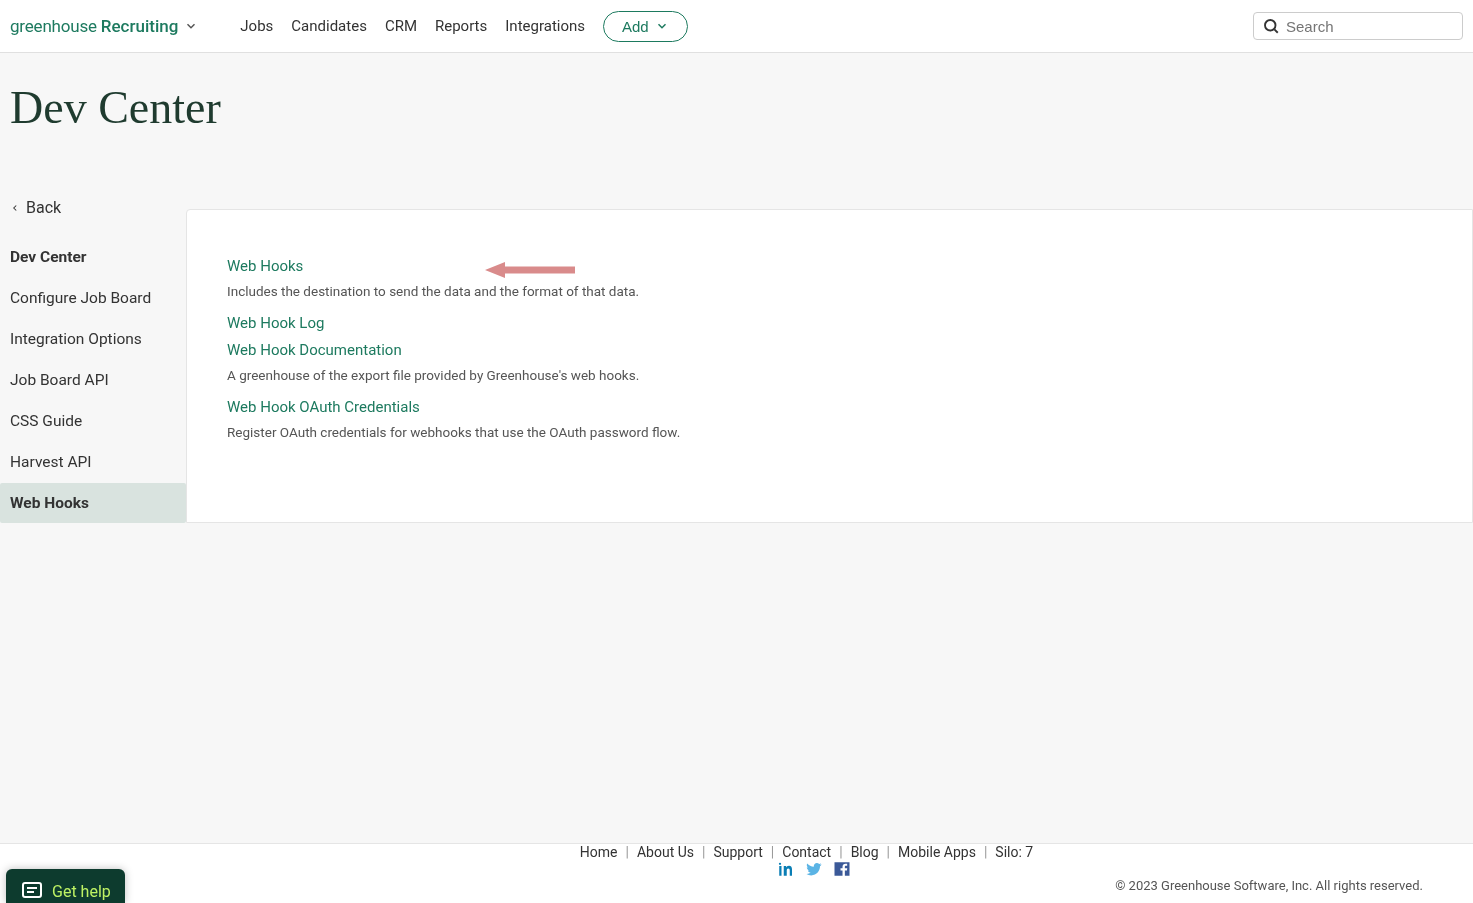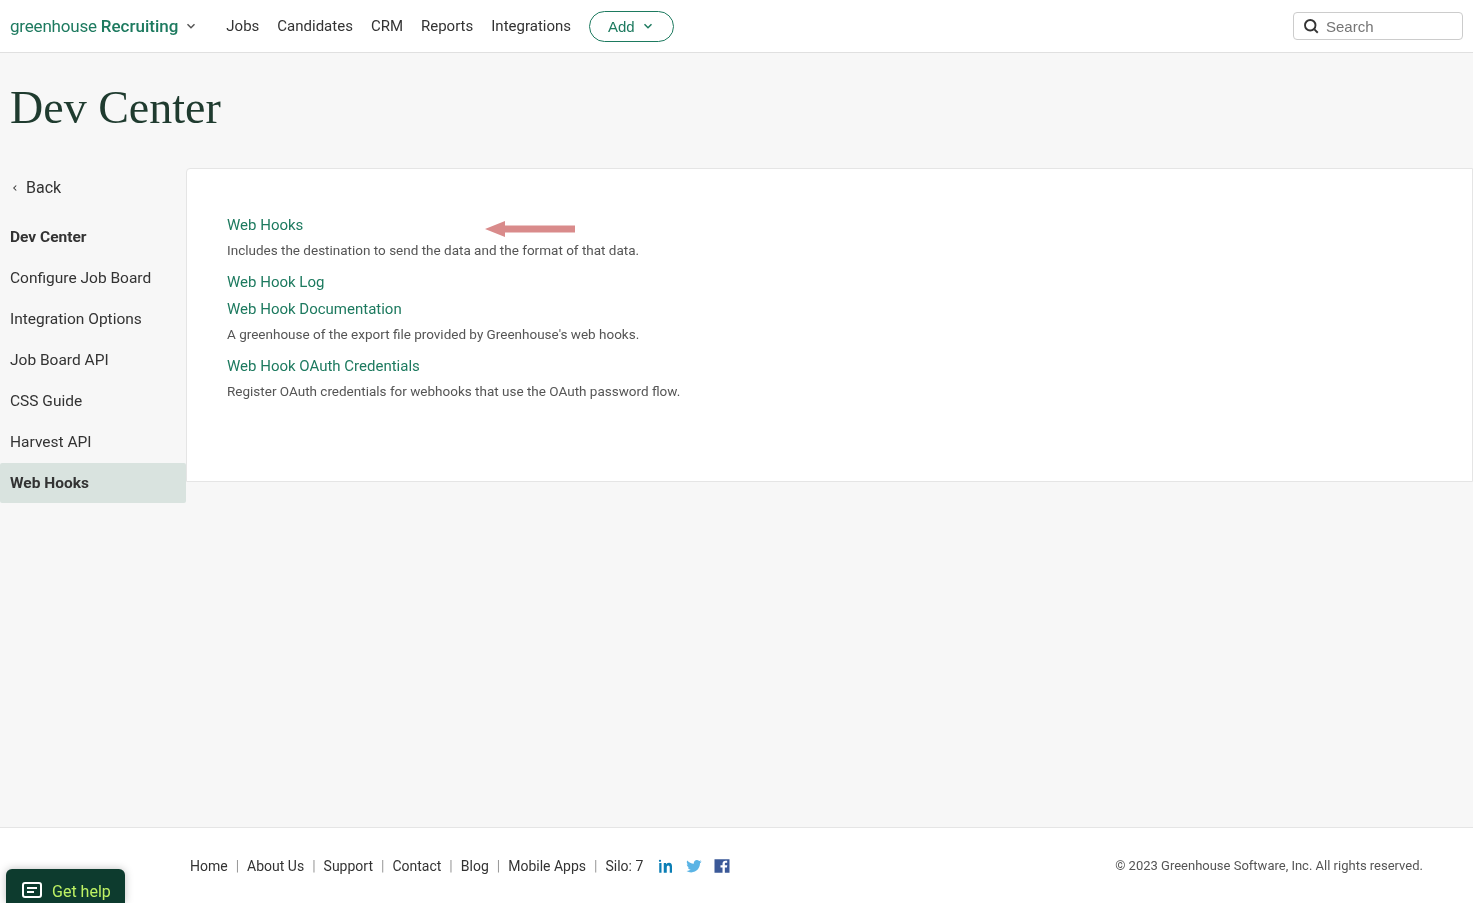--- a/index.html
+++ b/index.html
@@ -4,49 +4,49 @@
 <style>
 * { margin: 0; padding: 0; box-sizing: border-box; }
 body { font-family: -apple-system, BlinkMacSystemFont, "Segoe UI", Roboto, Helvetica, Arial, sans-serif; background: #f7f7f7; color: #333; }
 
 
 .topbar { display: flex; align-items: center; height: 53px; background: #fff; border-bottom: 1px solid #e0e0e0; padding: 0 10px; }
 .logo-wrap { display: flex; align-items: center; gap: 6px; padding-right: 10px; }
 .logo-green { color: #1d7a5f; font-size: 17px; font-weight: 400; letter-spacing: -0.2px; }
 .logo-rec { color: #1d7a5f; font-size: 17px; font-weight: 500; }
 .logo-chev { color: #555; }
-.topnav { display: flex; align-items: center; gap: 18px; margin-left: 18px; }
+.topnav { display: flex; align-items: center; gap: 18px; margin-left: 32px; }
 .topnav a { color: #333; font-size: 15px; text-decoration: none; cursor: pointer; }
 .add-btn { display: inline-flex; align-items: center; gap: 6px; border: 1.5px solid #1d7a5f; color: #1d7a5f; background: #fff; border-radius: 20px; padding: 6px 18px; font-size: 15px; margin-left: 18px; cursor: pointer; }
-.search-wrap { margin-left: auto; display: flex; align-items: center; border: 1px solid #ccc; border-radius: 4px; padding: 4px 8px; width: 170px; background: #fff; }
+.search-wrap { margin-left: auto; display: flex; align-items: center; border: 1px solid #ccc; border-radius: 4px; padding: 4px 8px; width: 210px; background: #fff; }
 .search-wrap input { border: none; outline: none; font-size: 15px; width: 100%; background: transparent; }
 .search-icon { color: #444; margin-right: 6px; }
 
 
 .page-title { font-family: Georgia, 'Times New Roman', serif; font-size: 46px; font-weight: 400; color: #1f3b2f; padding: 28px 10px 34px; }
 
 
-.layout { display: flex; align-items: flex-start; }
+.layout { display: flex; align-items: flex-end; margin-top: 20px; }
 .sidebar { width: 186px; flex-shrink: 0; padding-top: 4px; }
 .back-link { display: flex; align-items: center; gap: 6px; color: #333; font-size: 16px; padding: 6px 10px 20px; cursor: pointer; }
 .side-item { display: block; padding: 10px 10px; font-size: 15.5px; color: #333; cursor: pointer; line-height: 1.35; }
 .side-item.bold { font-weight: 700; }
 .side-item.active { background: #d9e3df; font-weight: 700; border-radius: 2px; }
 
 
 .content-panel { flex: 1; background: #fff; border: 1px solid #e5e5e5; border-top-left-radius: 4px; padding: 46px 40px 60px; min-height: 314px; position: relative; }
 .link-row { margin-bottom: 8px; }
 .link-title { color: #1d7a5f; font-size: 15px; cursor: pointer; }
 .link-desc { color: #555; font-size: 13.5px; margin-top: 8px; margin-bottom: 14px; }
 
 
 .arrow-annotation { position: absolute; left: 298px; top: 50px; pointer-events: none; }
 
 
-.footer { position: fixed; bottom: 0; left: 0; right: 0; height: 76px; background: #fff; border-top: 1px solid #e5e5e5; display: flex; align-items: center; padding: 0 50px 0 190px; font-size: 14px; color: #333; }
+.footer { position: fixed; bottom: 0; left: 0; right: 0; height: 60px; background: #fff; border-top: 1px solid #e5e5e5; display: flex; align-items: center; padding: 0 50px 0 190px; font-size: 14px; color: #333; flex-direction: column; }
 .footer .links { display: flex; align-items: center; gap: 8px; }
 .footer .links a { color: #333; text-decoration: none; cursor: pointer; }
 .footer .sep { color: #999; }
 .footer .social { display: flex; gap: 10px; margin-left: 14px; }
 .footer .copy { margin-left: auto; color: #555; font-size: 13px; }
 
 
 .help-widget { position: fixed; bottom: 0; left: 6px; background: #0d3b2e; color: #bef264; border-top-left-radius: 6px; border-top-right-radius: 6px; padding: 10px 14px 0; display: flex; align-items: center; gap: 8px; font-size: 16px; cursor: pointer; box-shadow: 0 0 8px rgba(0,0,0,0.25); }
 
 svg { display: block; }

